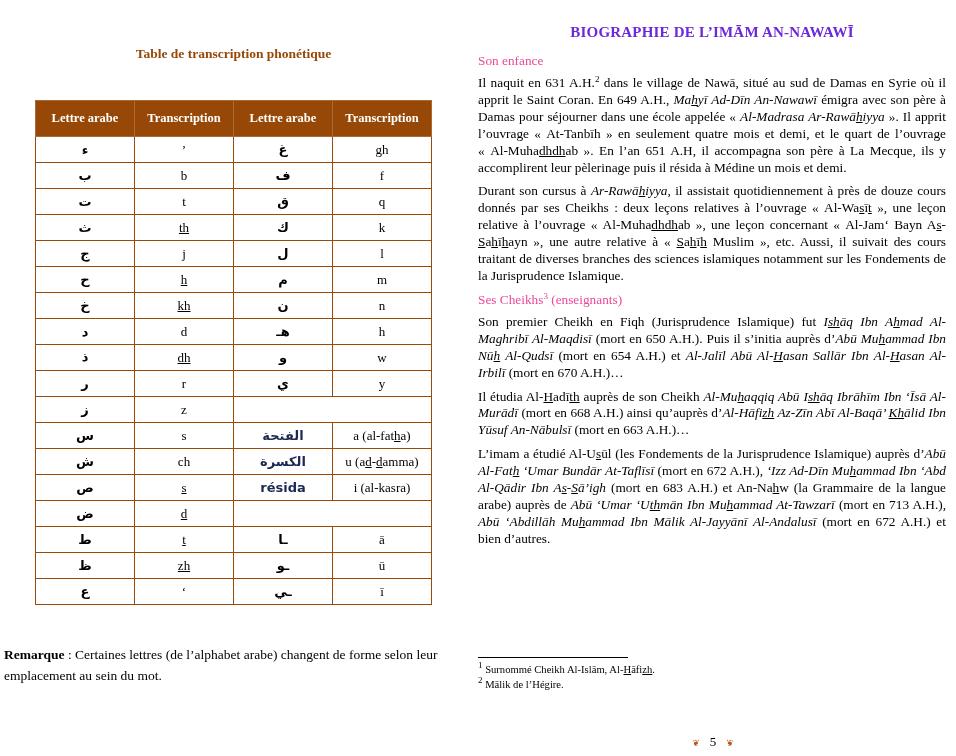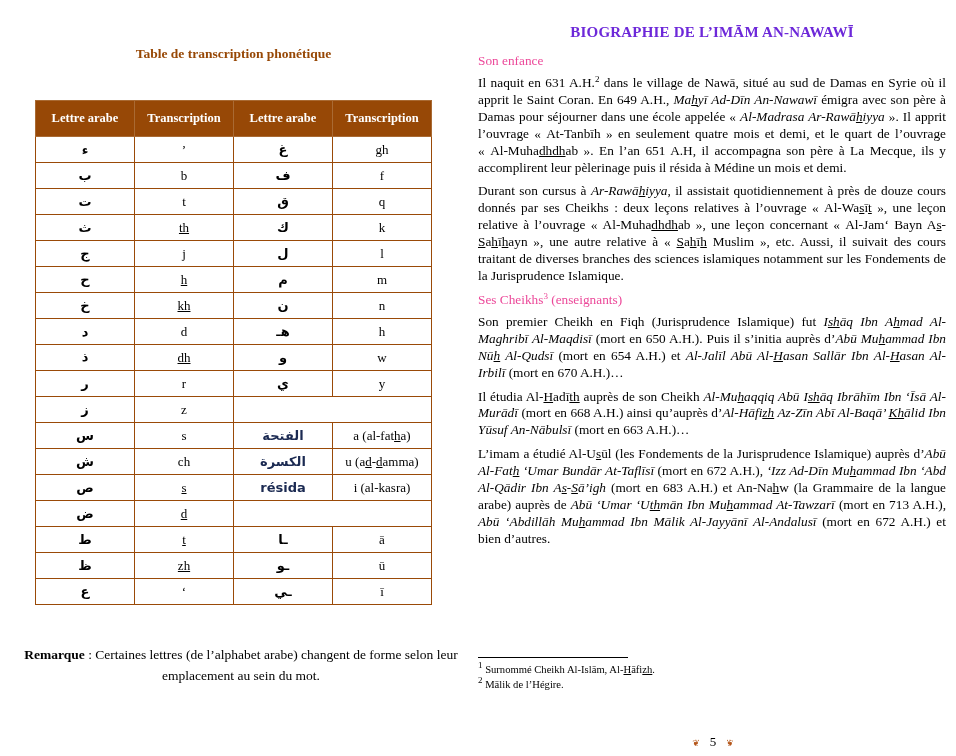--- a/index.html
+++ b/index.html
@@ -21,21 +21,21 @@
     height:21px;border:1px solid #a96a33;padding:7px;
   }
   table.phonetic td{
     border:1px solid #9a4a08;text-align:center;vertical-align:middle;
     height:25px;padding:0;font-size:13px;background:#fff;
   }
   td.arabic{font-family:"DejaVu Sans", sans-serif;font-size:13.5px;font-weight:bold;}
   td.vowel-name{font-family:"DejaVu Sans", sans-serif;font-size:12px;font-weight:bold;color:#1b2a52;}
   td.section-cell{background:#974806;color:#ffffff;font-weight:bold;font-size:13px;}
   .remark{
-    position:absolute;top:644px;left:12px;width:458px;text-align:center;
+    position:absolute;top:644px;left:4px;width:458px;
     font-size:13.5px;line-height:21px;
   }
   .remark b{font-weight:bold;}
   
   .right-content{position:absolute;left:478px;top:24px;width:468px;}
   .bio-title{
     text-align:center;color:#6d28d9;font-weight:bold;font-size:15px;
     margin:0 0 12px 0;letter-spacing:.2px;
   }
   p.body{

